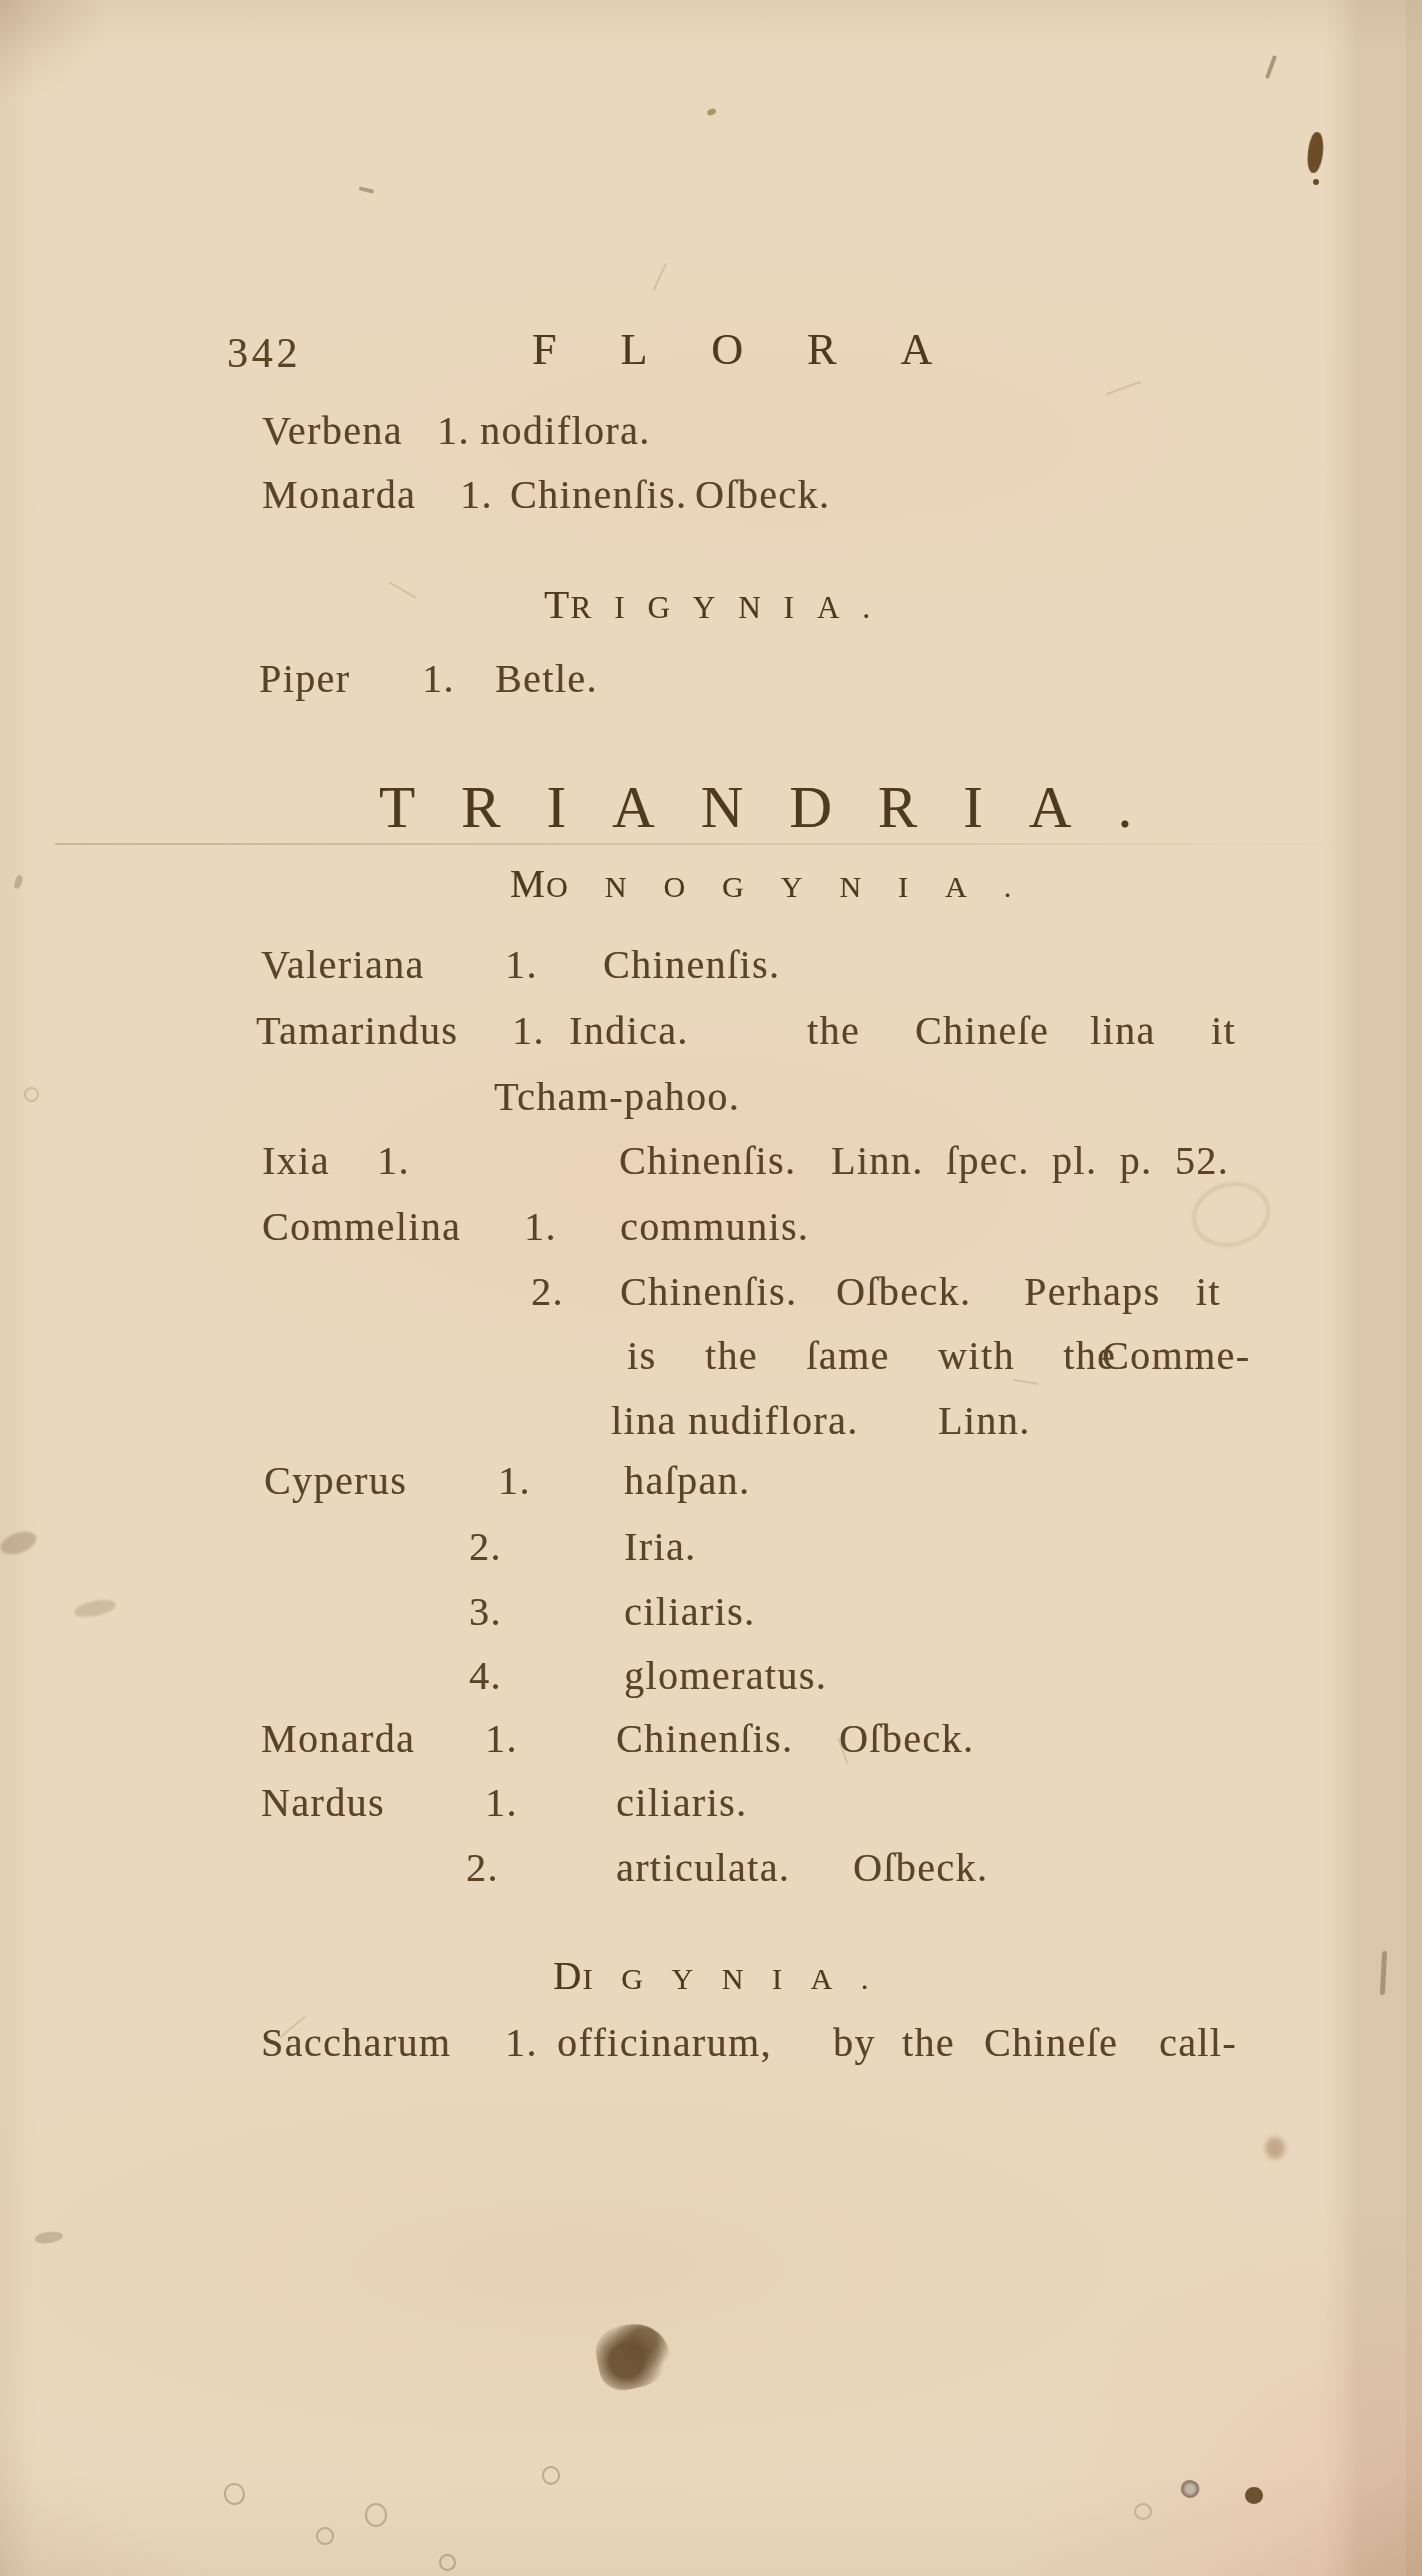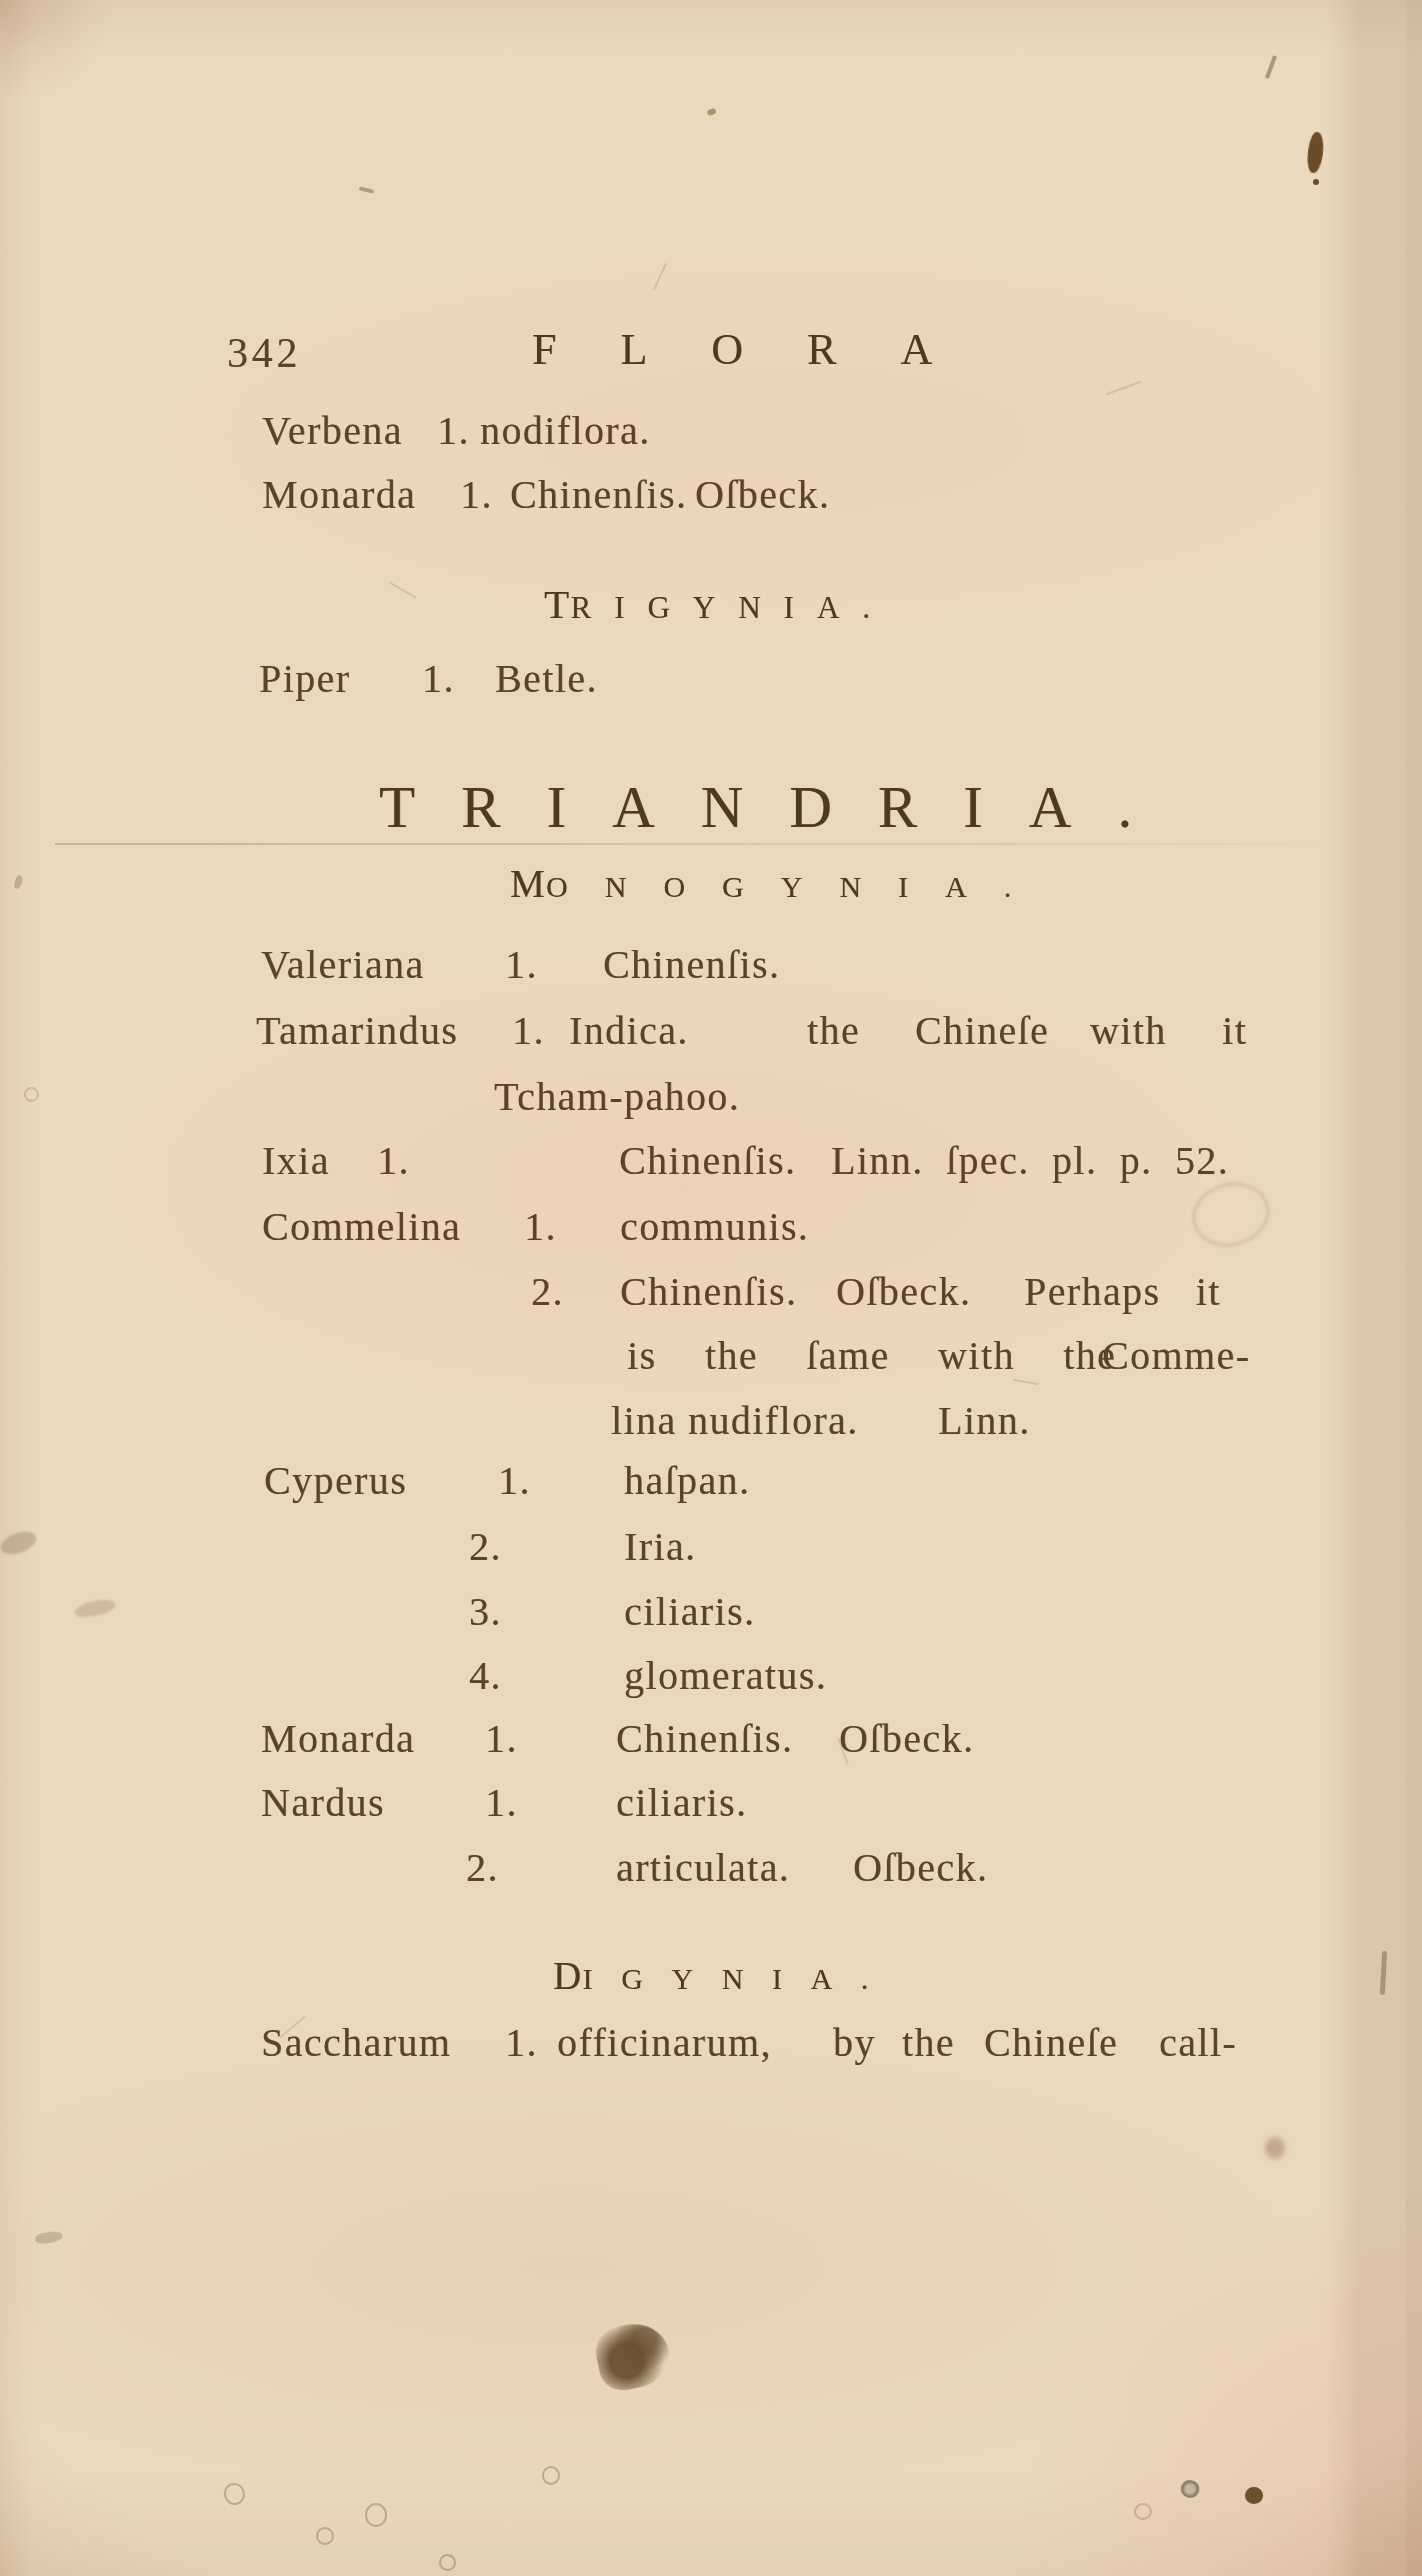--- a/index.html
+++ b/index.html
@@ -135,21 +135,21 @@
     <span class="tok" style="left:505px">1.</span>
     <span class="tok it" style="left:603px">Chinenſis.</span>
   </div>
 
   <div class="line" style="top:987px">
     <span class="tok" style="left:256px">Tamarindus</span>
     <span class="tok" style="left:512px">1.</span>
     <span class="tok it" style="left:569px">Indica.</span>
     <span class="tok" style="left:807px">the</span>
     <span class="tok it" style="left:915px">Chineſe</span>
-    <span class="tok" style="left:1090px;word-spacing:44px">with it</span>
+    <span class="tok" style="left:1090px;word-spacing:44px">lina it</span>
   </div>
 
   <div class="line" style="top:1053px">
     <span class="tok it" style="left:494px">Tcham-pahoo.</span>
   </div>
 
   <div class="line" style="top:1117px">
     <span class="tok" style="left:262px">Ixia</span>
     <span class="tok" style="left:377px">1.</span>
     <span class="tok it" style="left:619px">Chinenſis.</span>

